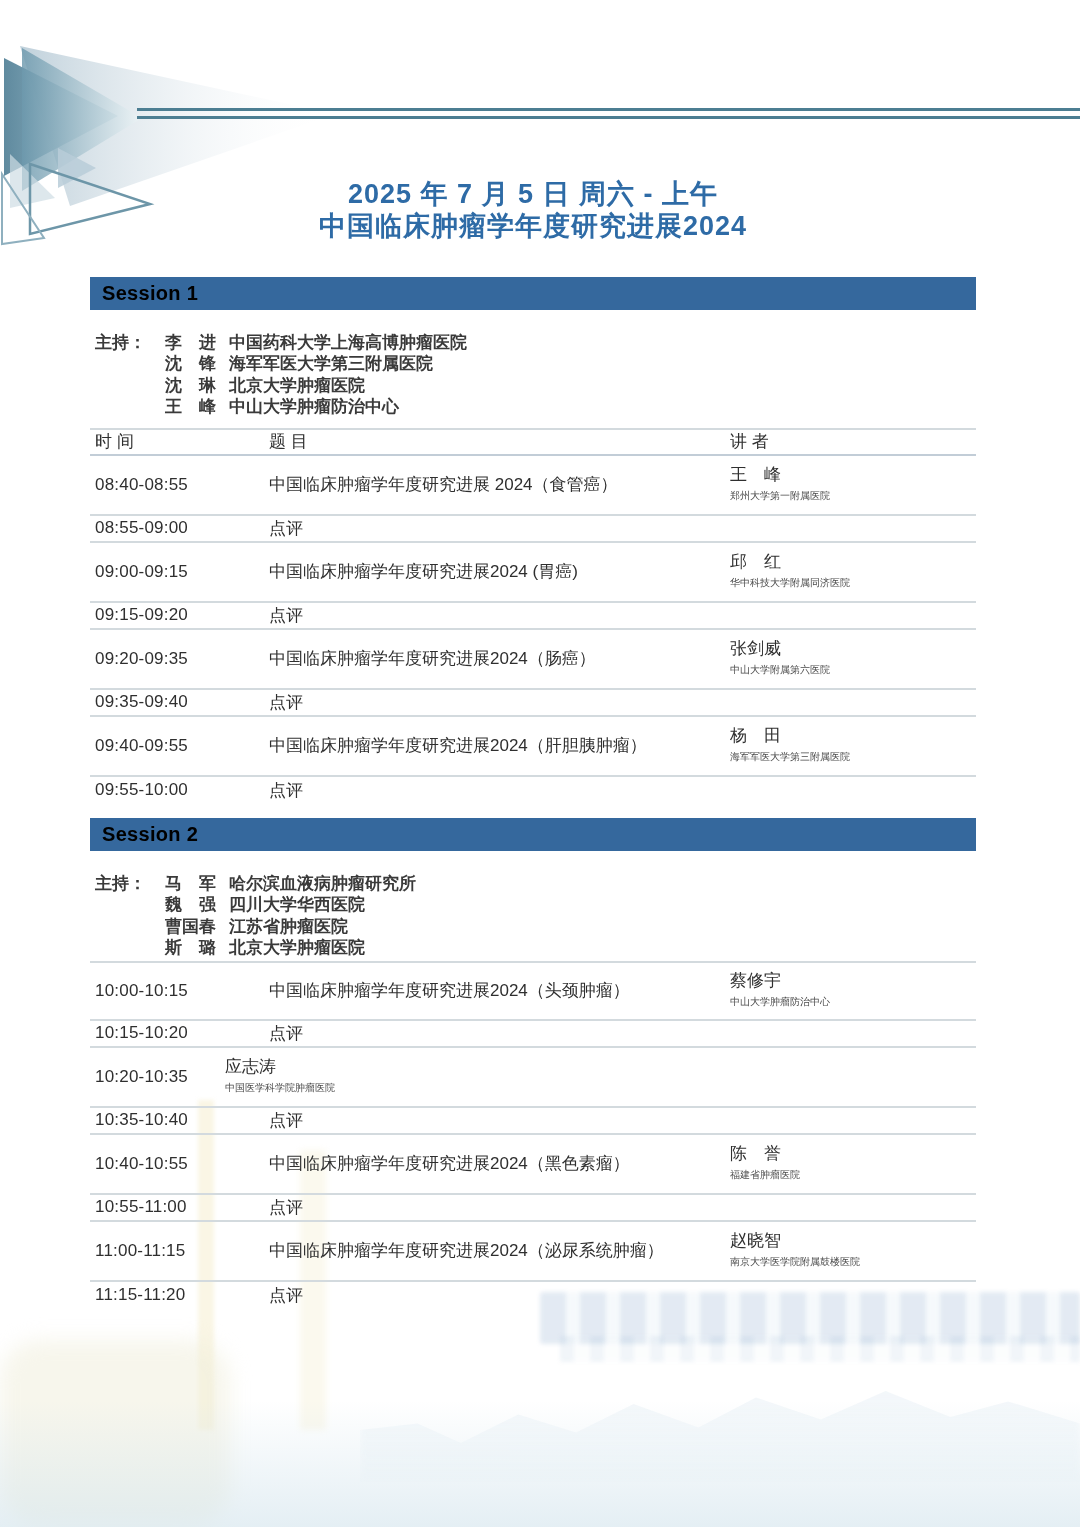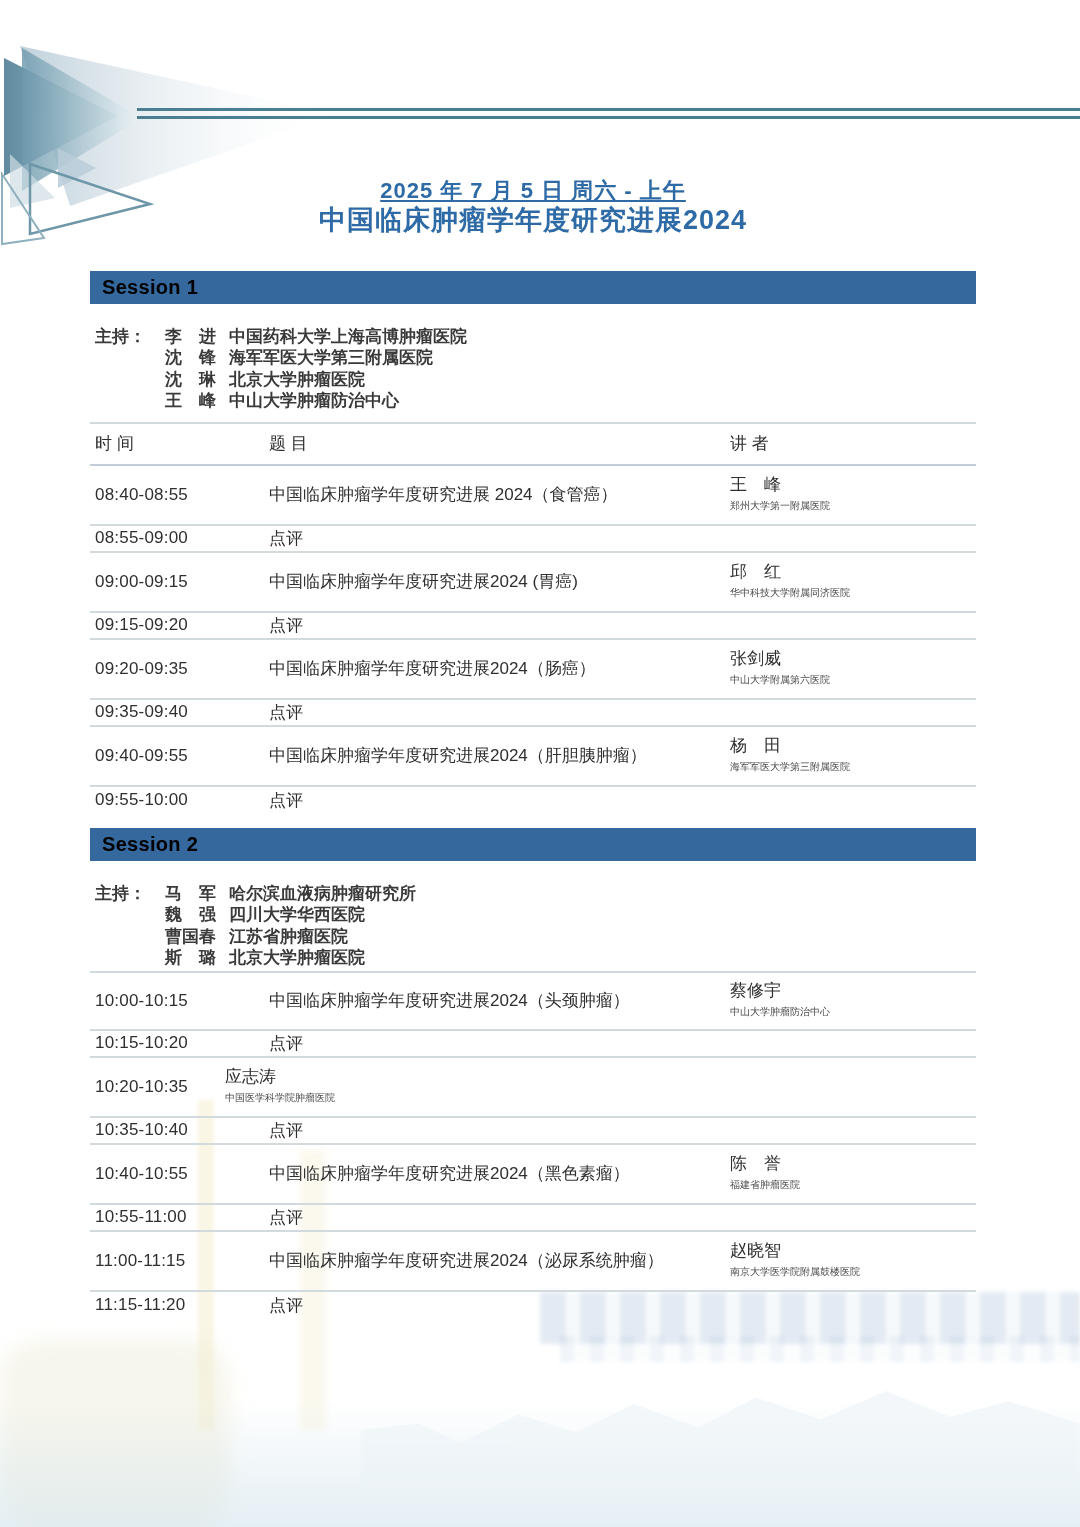--- a/index.html
+++ b/index.html
@@ -52,22 +52,22 @@
     left:0;top:1340px;width:230px;height:187px;
     background:rgba(240,238,218,.5);filter:blur(10px);border-radius:40px;
   }
   .wm-strip1{left:198px;top:1100px;width:16px;height:330px;background:rgba(240,230,180,.35);filter:blur(2px);}
   .wm-strip2{left:300px;top:1150px;width:26px;height:280px;background:rgba(242,236,200,.3);filter:blur(3px);}
 
   
   .content{position:absolute;left:90px;top:0;width:886px;}
   .title-block{text-align:center;}
   .date-title{
-    margin-top:178px;font-size:22px;font-weight:bold;color:var(--accent-blue);
-    letter-spacing:1px;line-height:1.2;text-decoration:underline;
+    margin-top:178px;font-size:27px;font-weight:bold;color:var(--accent-blue);
+    letter-spacing:1px;line-height:1.2;
   }
   .event-title{
     font-size:27px;font-weight:bold;color:var(--accent-blue);
     letter-spacing:1px;line-height:1.2;
   }
   .session-bar{
     margin-top:34px;height:33px;background:var(--bar-blue);
     color:#000000;font-weight:bold;font-size:20px;line-height:33px;
     padding-left:12px;letter-spacing:.3px;
   }
@@ -82,21 +82,21 @@
   .mod-aff{white-space:nowrap;}
 
   .schedule{width:100%;}
   .schedule.first{margin-top:10px;}
   .schedule.second{margin-top:2px;}
   .row{
     display:grid;grid-template-columns:135px 505px 1fr;
     align-items:center;border-bottom:2px solid var(--line-light);
   }
   .row.header{
-    height:44px;border-top:2px solid var(--line-light);
+    height:28px;border-top:2px solid var(--line-light);
     border-bottom:2px solid var(--line-mid);
     color:var(--header-text);font-size:17px;
   }
   .row.first-of-table{border-top:2px solid var(--line-light);}
   .row.talk{height:60px;}
   .row.comment{height:27px;}
   .row.last{border-bottom:none;}
   .cell{font-size:17px;color:var(--ink);}
   .cell.time{padding-left:5px;letter-spacing:.2px;}
   .cell.topic{padding-right:10px;margin-left:44px;}

